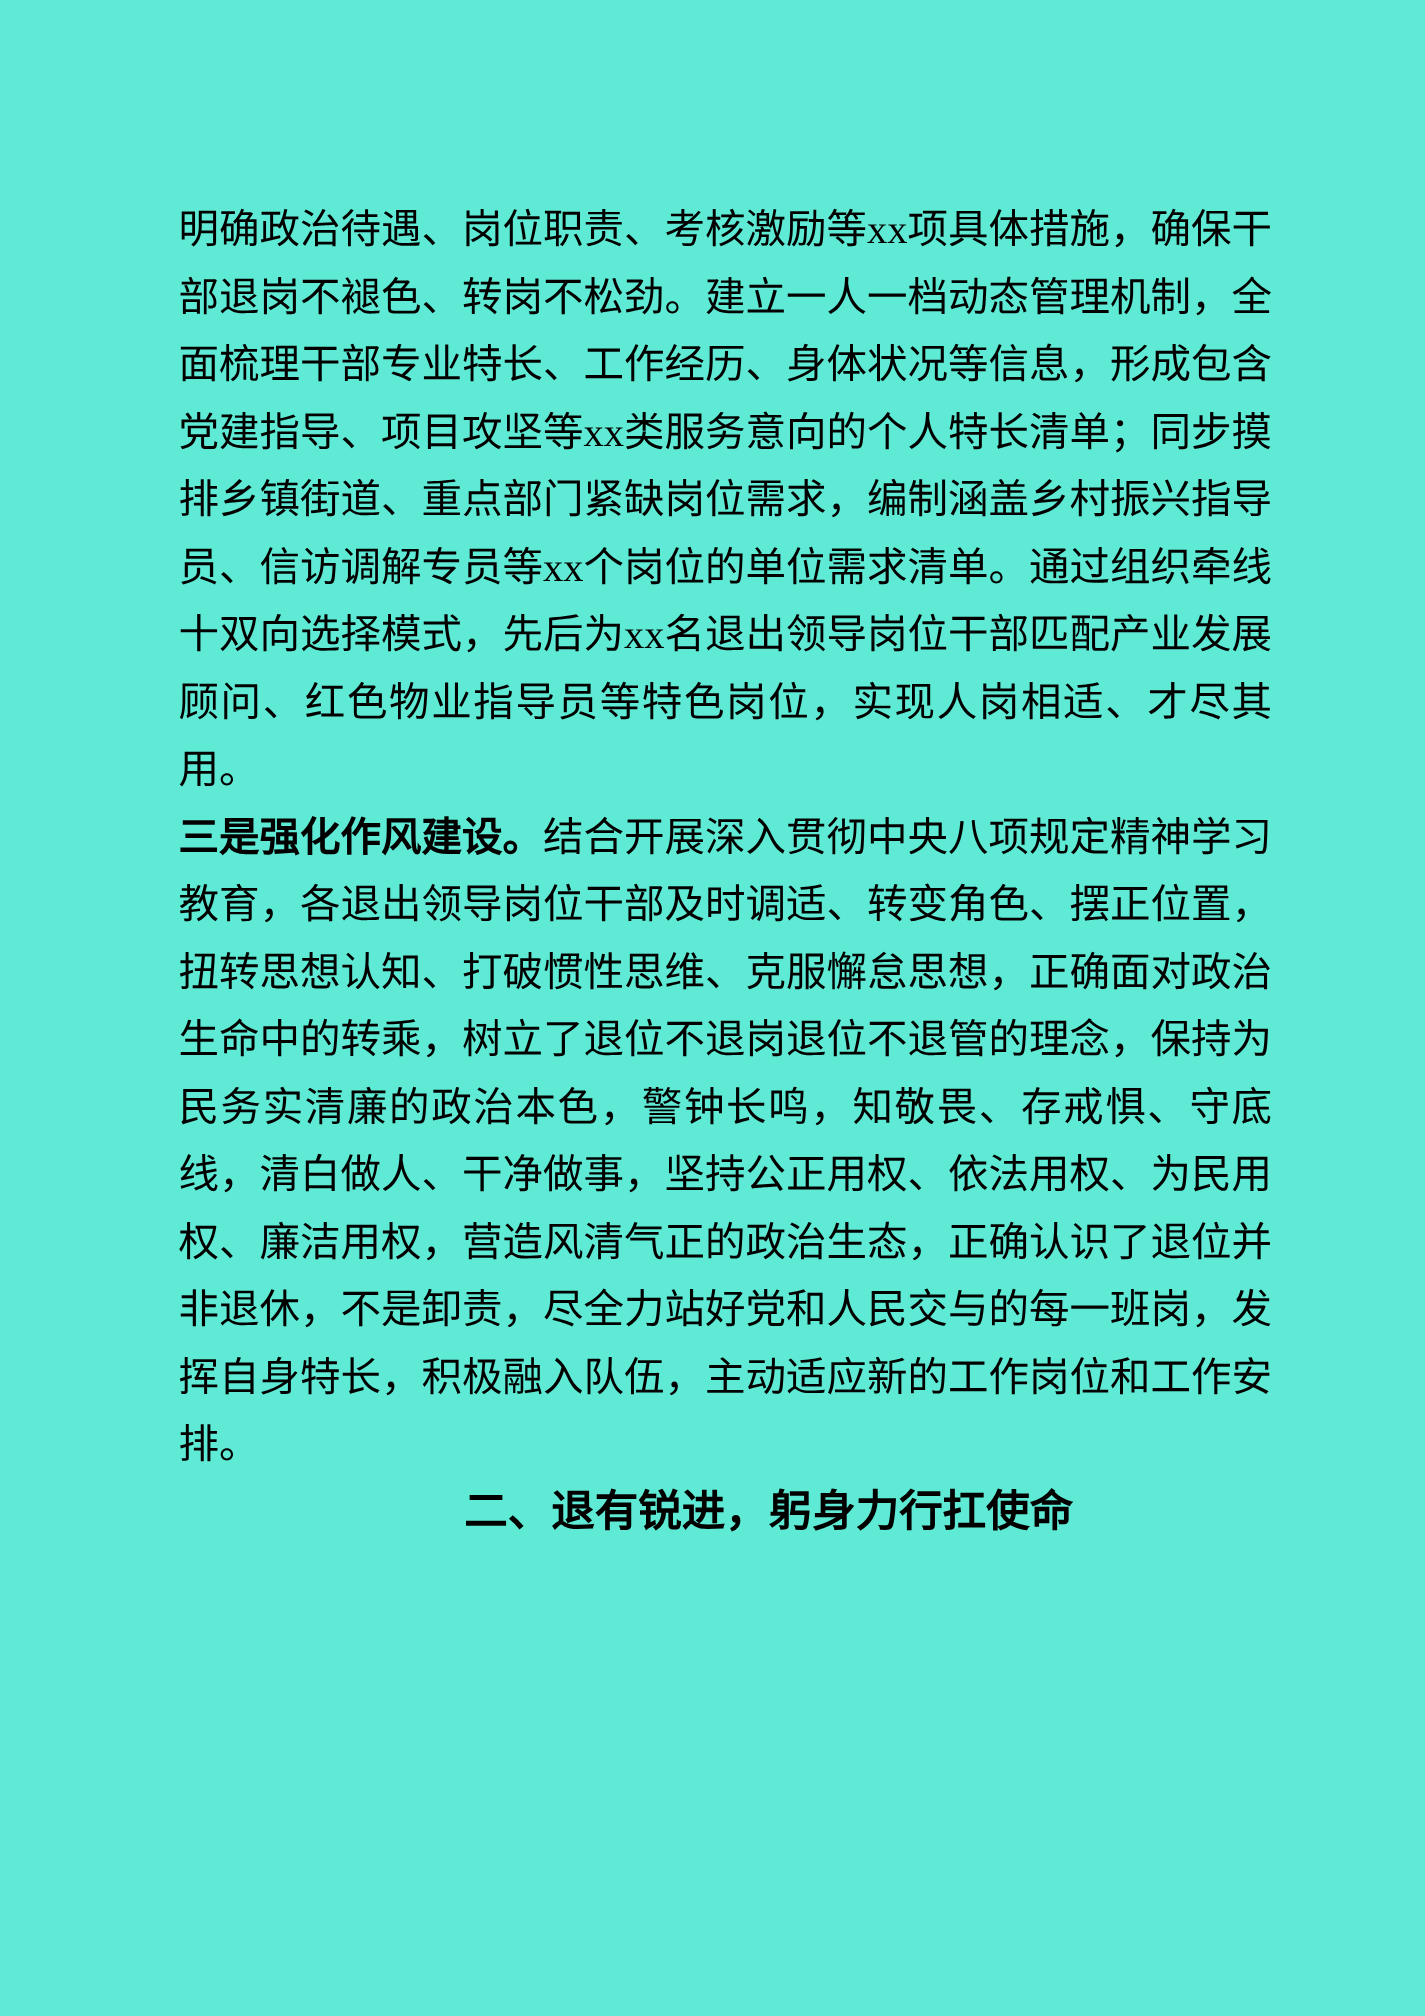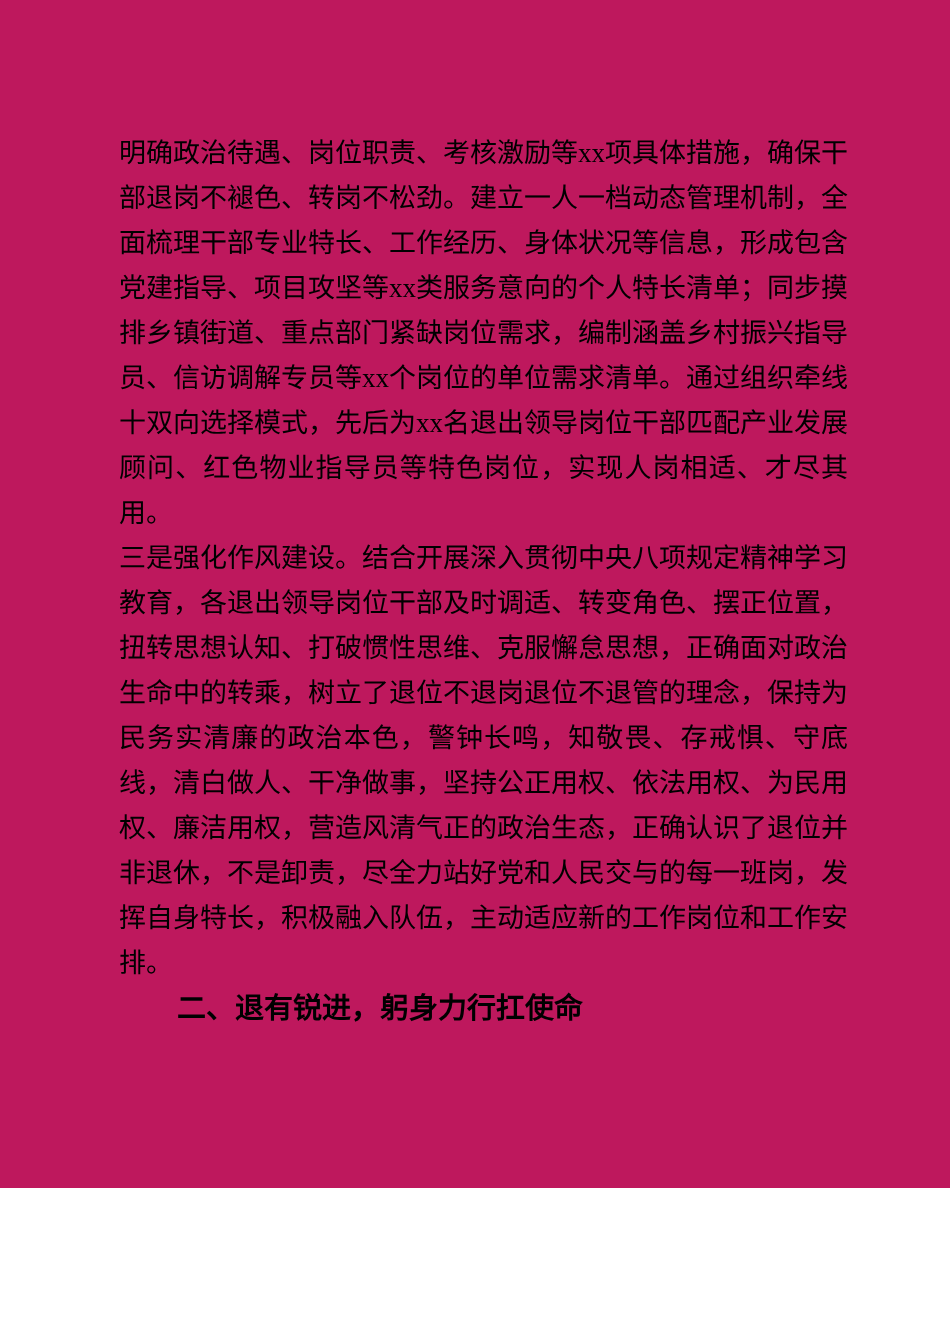--- a/index.html
+++ b/index.html
@@ -3,22 +3,22 @@
 <meta charset="utf-8">
 <style>
   html, body {
     margin: 0;
     padding: 0;
     background: #ffffff;
   }
   .page {
     position: relative;
     width: 950px;
-    height: 1188px;
-    background: #be185d;
+    height: 1344px;
+    background: #5eead4;
     overflow: hidden;
   }
   .content {
     position: absolute;
     left: 119px;
     top: 131px;
     width: 729px;
     color: #000000;
     font-family: "Liberation Serif", "DejaVu Serif", serif;
     font-size: 27px;
@@ -28,30 +28,30 @@
   }
   p.para {
     margin: 0;
     padding: 0;
     text-indent: 0;
   }
   .indent {
     text-indent: 2em;
   }
   .lead {
-    font-weight: 400;
+    font-weight: 700;
   }
   h2.heading {
     margin: 0;
     padding: 0;
     font-family: "Liberation Sans", "DejaVu Sans", sans-serif;
     font-weight: 700;
     font-size: 29px;
     line-height: 45px;
-    text-align: left;
+    text-align: center;
   }
 </style>
 </head>
 <body>
 
 <div class="page">
   <main class="content">
 
     <p class="para"><span>明确政治待遇、岗位职责、考核激励等xx项具体措施，确保干部退岗不褪色、转岗不松劲。建立一人一档动态管理机制，全面梳理干部专业特长、工作经历、身体状况等信息，形成包含党建指导、项目攻坚等xx类服务意向的个人特长清单；同步摸排乡镇街道、重点部门紧缺岗位需求，编制涵盖乡村振兴指导员、信访调解专员等xx个岗位的单位需求清单。通过组织牵线十双向选择模式，先后为xx名退出领导岗位干部匹配产业发展顾问、红色物业指导员等特色岗位，实现人岗相适、才尽其用。</span></p>
 

